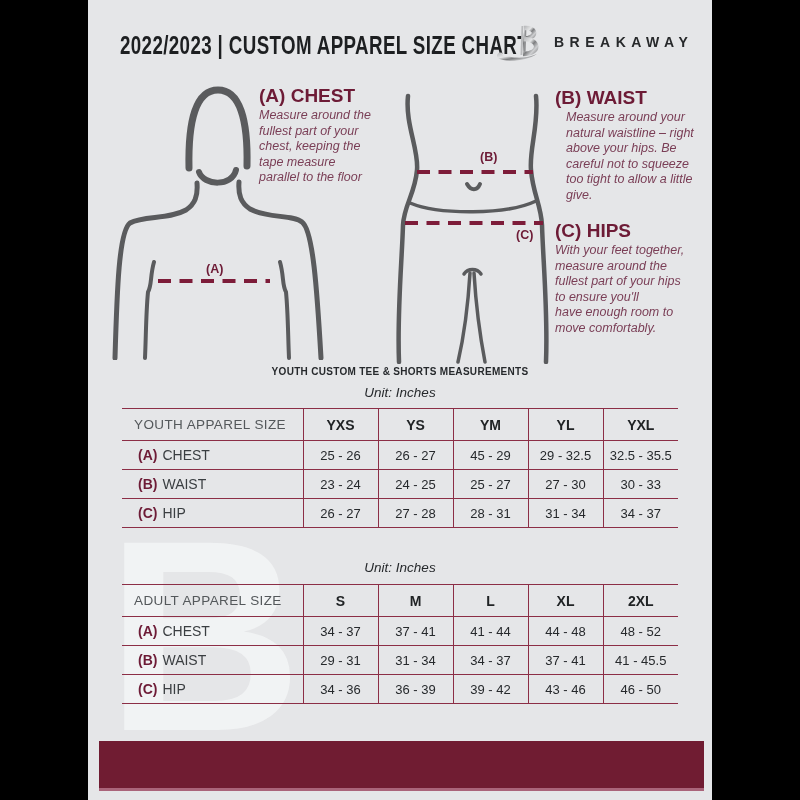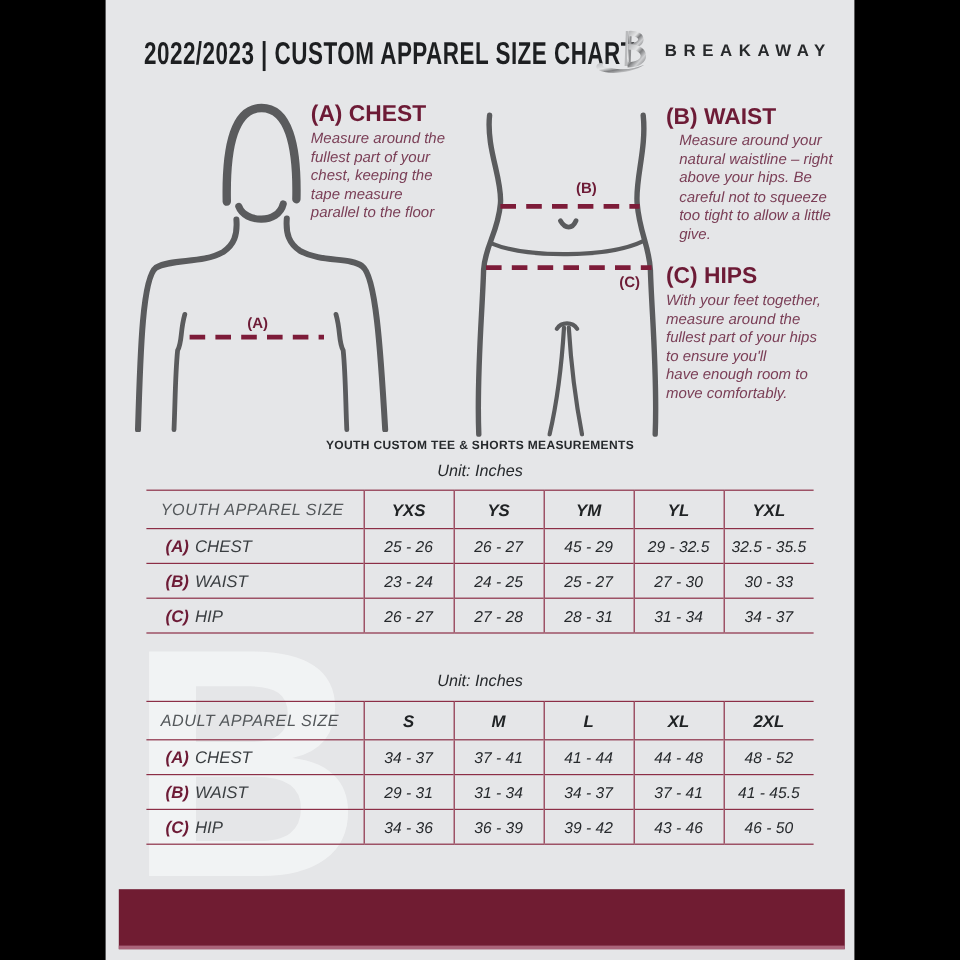--- a/index.html
+++ b/index.html
@@ -28,21 +28,21 @@
   .measure-heading{position:absolute;font-size:19px;font-weight:bold;color:var(--maroon-head);white-space:nowrap;}
   .desc{position:absolute;font-size:12.5px;font-style:italic;color:var(--desc);line-height:1.24;white-space:pre-line;}
   .marker{position:absolute;font-size:12.5px;font-weight:bold;color:var(--maroon-head);}
 
   
   .sec-title{position:absolute;left:0;width:100%;text-align:center;font-size:10px;font-weight:bold;color:var(--ink);letter-spacing:0.3px;}
   .sec-unit{position:absolute;left:0;width:100%;text-align:center;font-size:13.5px;font-style:italic;color:var(--ink);}
 
   
   .size-table{position:absolute;left:34px;border-collapse:collapse;table-layout:fixed;width:556px;background:transparent;}
-  .size-table th,.size-table td{border-top:1.5px solid var(--maroon-line);text-align:center;padding:0;height:29px;font-style:italic;}
+  .size-table th,.size-table td{border-top:1.5px solid var(--maroon-line);text-align:center;padding:0;height:29px;}
   .size-table thead th{height:32px;font-size:14px;font-weight:bold;color:#202325;}
   .size-table thead th:first-child{text-align:left;padding-left:12px;font-weight:normal;font-size:13.5px;color:#54585b;letter-spacing:0.4px;}
   .size-table tbody tr:last-child td{border-bottom:1.5px solid var(--maroon-line);}
   .size-table th:not(:first-child),.size-table td:not(:first-child){border-left:1.5px solid var(--maroon-line);}
   .size-table td{font-size:13px;color:var(--ink);}
   .size-table td.row-label{text-align:left;padding-left:16px;font-size:14px;color:#3a3e41;}
   .size-table td.row-label .prefix{font-weight:bold;color:var(--maroon-head);margin-right:5px;}
 
   .watermark{position:absolute;left:18px;top:528px;font-size:272px;line-height:0.8;font-weight:bold;
     color:rgba(252,253,254,0.55);z-index:1;pointer-events:none;}

